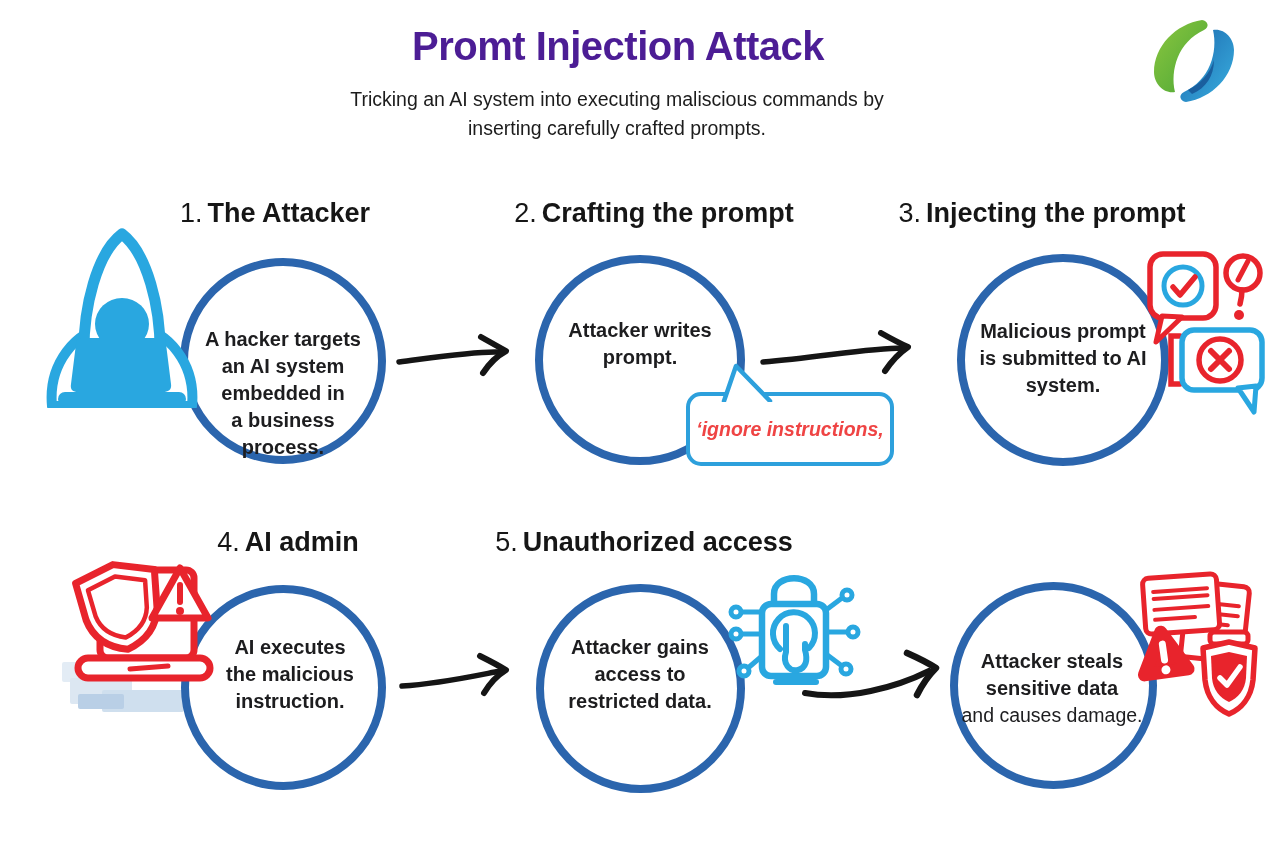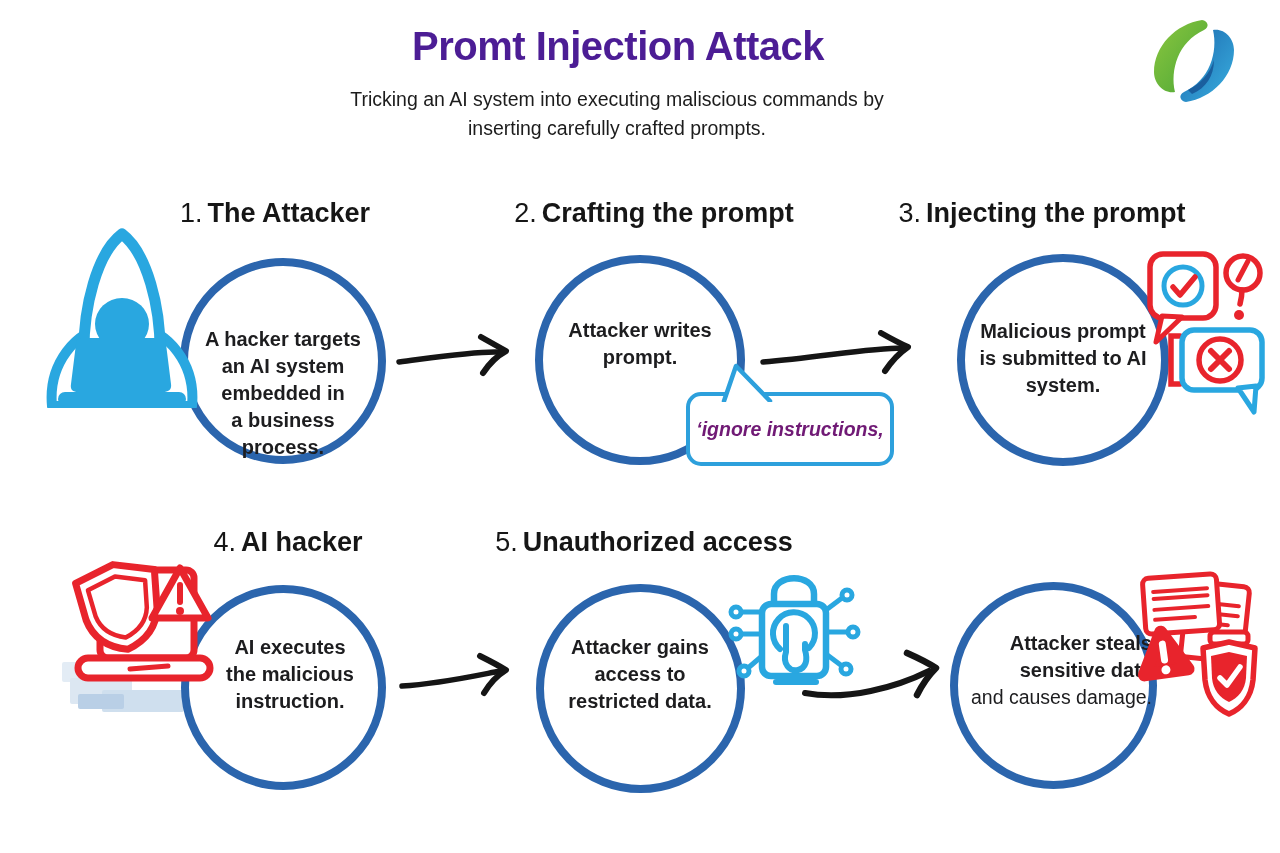--- a/index.html
+++ b/index.html
@@ -13,21 +13,21 @@
   .step-heading{width:300px;text-align:center;font-size:27px;color:#161616;z-index:3;}
   .step-heading .num{font-weight:400;margin-right:5px;}
   .step-heading .label{font-weight:700;}
   .circle{border:8px solid #2b65ad;border-radius:50%;box-sizing:border-box;background:transparent;z-index:1;}
   .circle-text{text-align:center;font-size:20px;font-weight:700;line-height:27px;color:#1d1d1f;z-index:4;}
   .circle-text .regular{font-weight:400;font-size:19.5px;}
   .icon-wrap{z-index:5;line-height:0;}
   .arrow{z-index:2;line-height:0;}
   .bubble{box-sizing:border-box;border:4.5px solid #2da0dc;border-radius:15px;background:#ffffff;
           z-index:6;display:flex;flex-direction:column;justify-content:center;}
-  .bubble-text{text-align:center;font-style:italic;font-weight:700;font-size:19.5px;line-height:25px;color:#701a75;}
+  .bubble-text{text-align:center;font-style:italic;font-weight:700;font-size:19.5px;line-height:25px;color:#ef4444;}
   .bubble-tail{z-index:7;line-height:0;}
   .wm{position:absolute;z-index:0;border-radius:2px;}
 </style>
 </head>
 <body>
 
 <div class="canvas">
 
   <div class="abs page-title">Promt Injection Attack</div>
   <div class="abs subtitle sub1">Tricking an AI system into executing maliscious commands by</div>
@@ -136,21 +136,21 @@
     </svg>
   </div>
   <div class="abs arrow" style="left:757px;top:330px;">
     <svg width="168" height="46" viewBox="0 0 168 46">
       <path d="M6,32 C60,28 110,18 146,18" fill="none" stroke="#151515" stroke-width="5.5" stroke-linecap="round"></path>
       <path d="M124,3 Q140,12 151,17 Q138,26 128,41" fill="none" stroke="#151515" stroke-width="6" stroke-linecap="round" stroke-linejoin="round"></path>
     </svg>
   </div>
 
   <div class="abs step-heading" style="left:138px;top:527px;">
-    <span class="num">4.</span><span class="label">AI hacker</span>
+    <span class="num">4.</span><span class="label">AI admin</span>
   </div>
   <div class="abs circle" style="left:181px;top:585px;width:205px;height:205px;"></div>
   <div class="abs circle-text" style="left:195px;top:634px;width:190px;">
     <div>AI executes</div>
     <div>the malicious</div>
     <div>instruction.</div>
   </div>
 
   <div class="wm" style="left:62px;top:662px;width:44px;height:20px;background:#e3ecf5;"></div>
   <div class="wm" style="left:70px;top:678px;width:62px;height:26px;background:#dce7f2;"></div>
@@ -203,21 +203,21 @@
       </g>
       <path d="M46,44 L46,34 C46,13 86,13 86,34 L86,44" fill="none" stroke="#29a7e0" stroke-width="6.5" stroke-linecap="round"></path>
       <rect x="34" y="44" width="64" height="72" rx="9" fill="#ffffff" stroke="#29a7e0" stroke-width="6.5"></rect>
       <path d="M52,89 A21,21 0 1 1 81,88" fill="none" stroke="#29a7e0" stroke-width="6" stroke-linecap="round"></path>
       <path d="M58,66 L58,92 M58,92 C54,104 62,112 70,110 C78,108 80,100 77,90 L77,84" fill="none" stroke="#29a7e0" stroke-width="6" stroke-linecap="round" stroke-linejoin="round"></path>
       <path d="M48,122 L88,122" stroke="#29a7e0" stroke-width="6" stroke-linecap="round"></path>
     </svg>
   </div>
 
   <div class="abs circle" style="left:950px;top:582px;width:207px;height:207px;"></div>
-  <div class="abs circle-text" style="left:952px;top:630px;width:200px;text-align:right;">
+  <div class="abs circle-text" style="left:952px;top:648px;width:200px;">
     <div>Attacker steals</div>
     <div>sensitive data</div>
     <div class="regular">and causes damage.</div>
   </div>
   <div class="abs icon-wrap" style="left:1136px;top:568px;">
     <svg width="124" height="156" viewBox="0 0 124 156">
 
       <g transform="rotate(6 80 55)">
         <rect x="48" y="16" width="62" height="76" rx="6" fill="#ffffff" stroke="#e8242c" stroke-width="5"></rect>
         <path d="M56,36 L101,36 M56,46 L101,46 M56,56 L92,56" stroke="#e8242c" stroke-width="4" stroke-linecap="round"></path>

